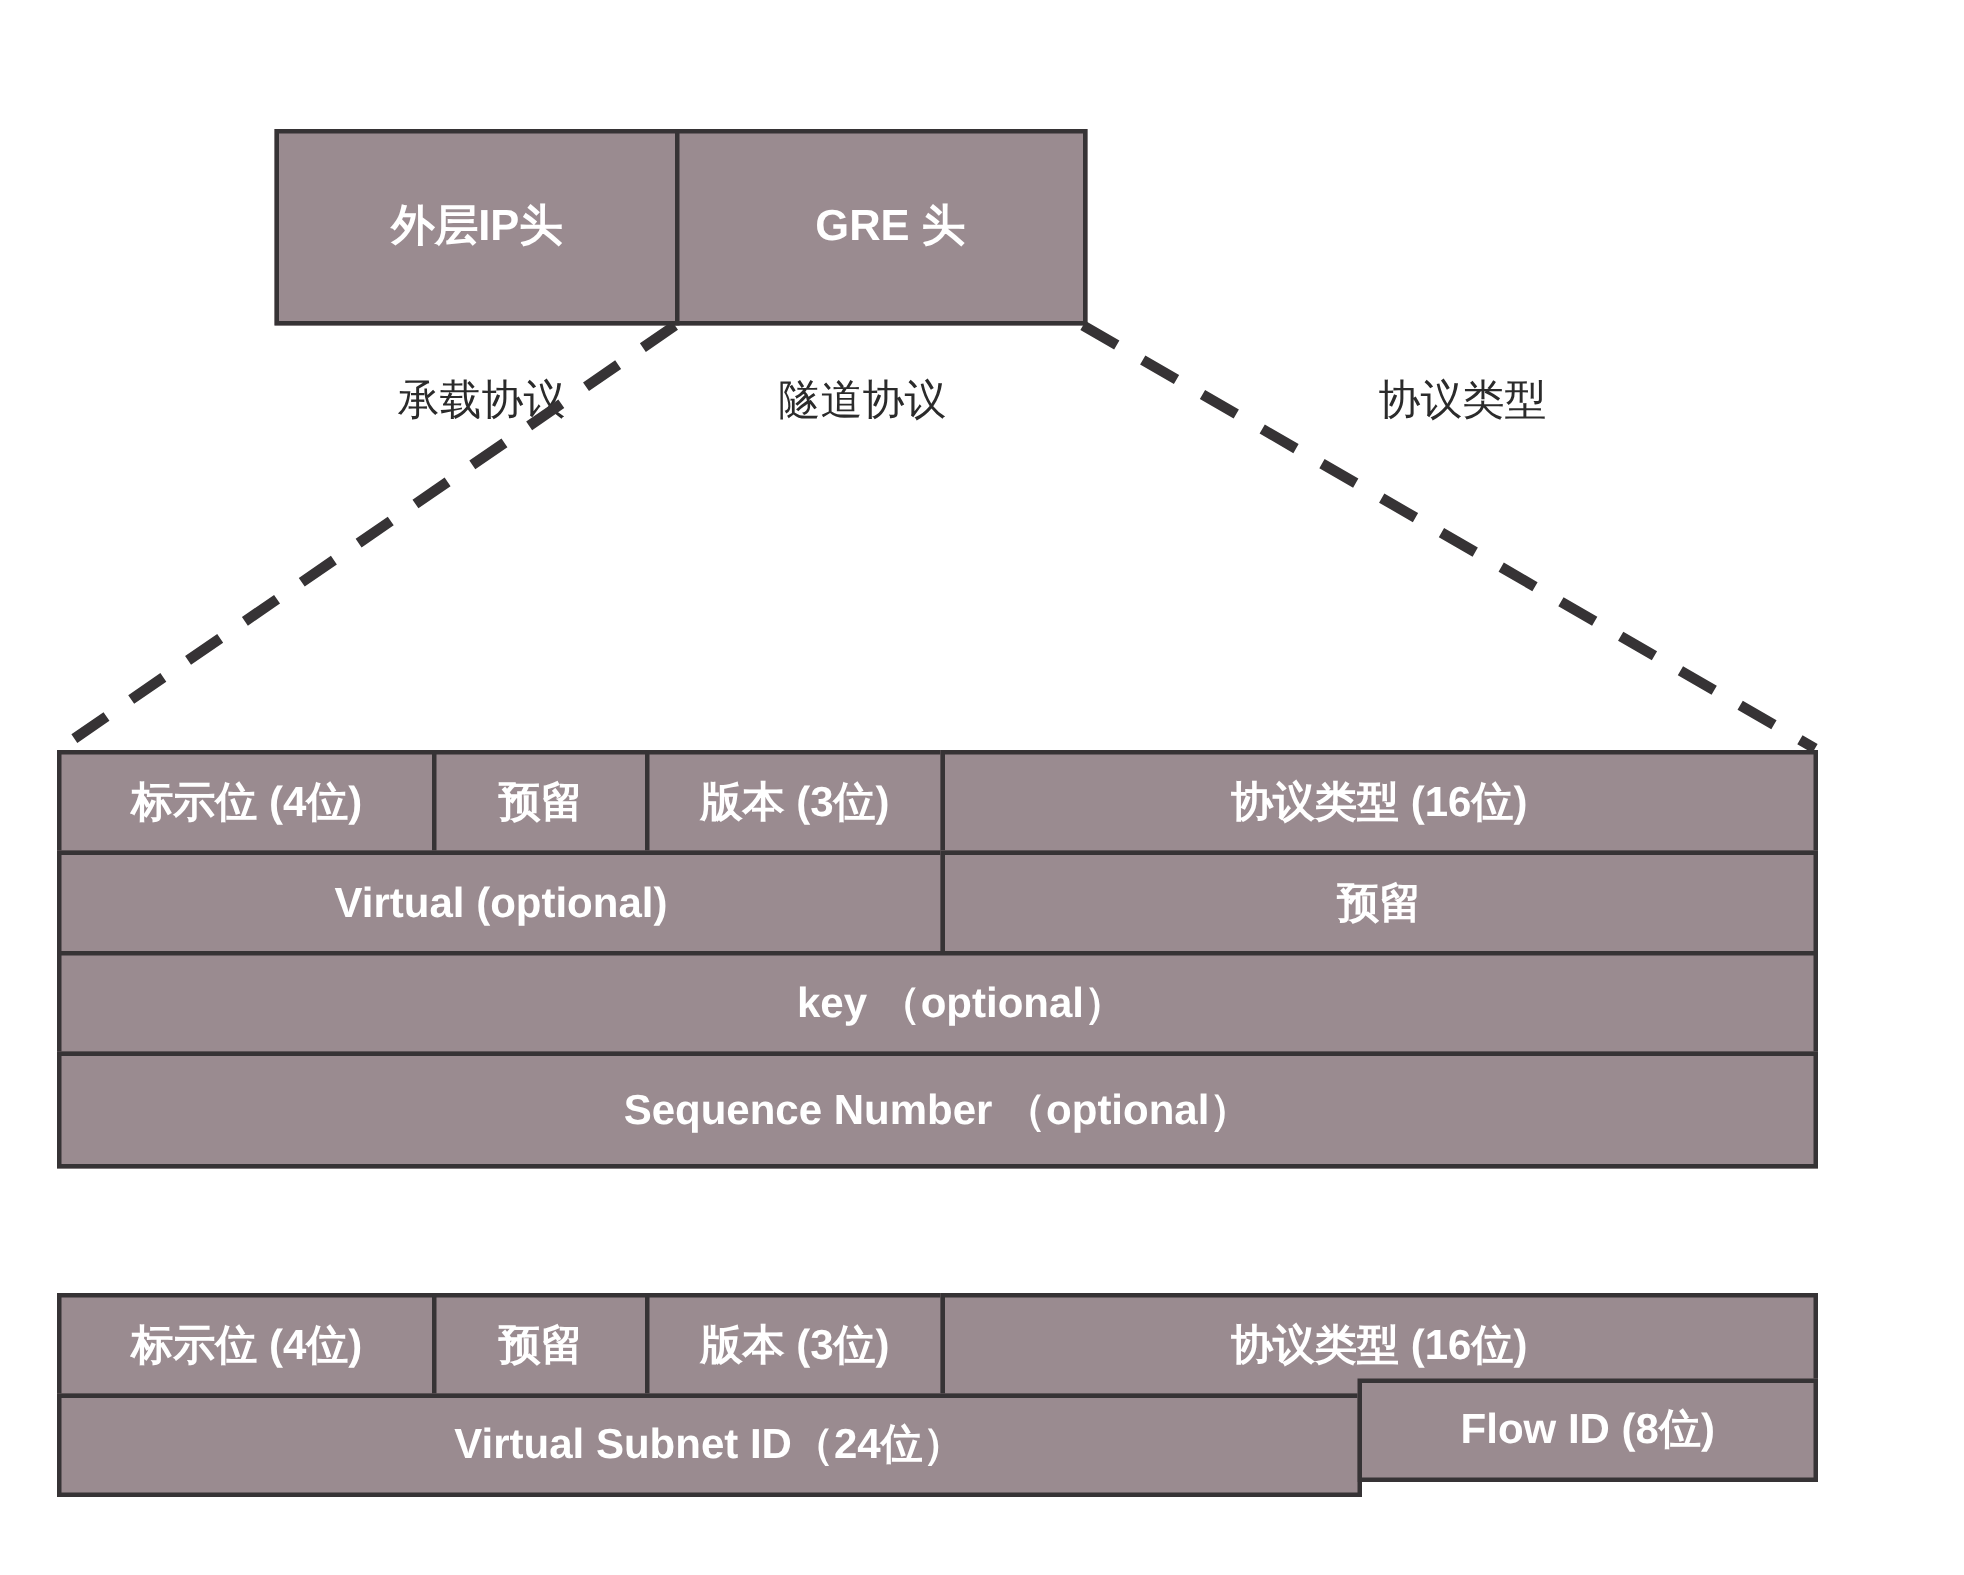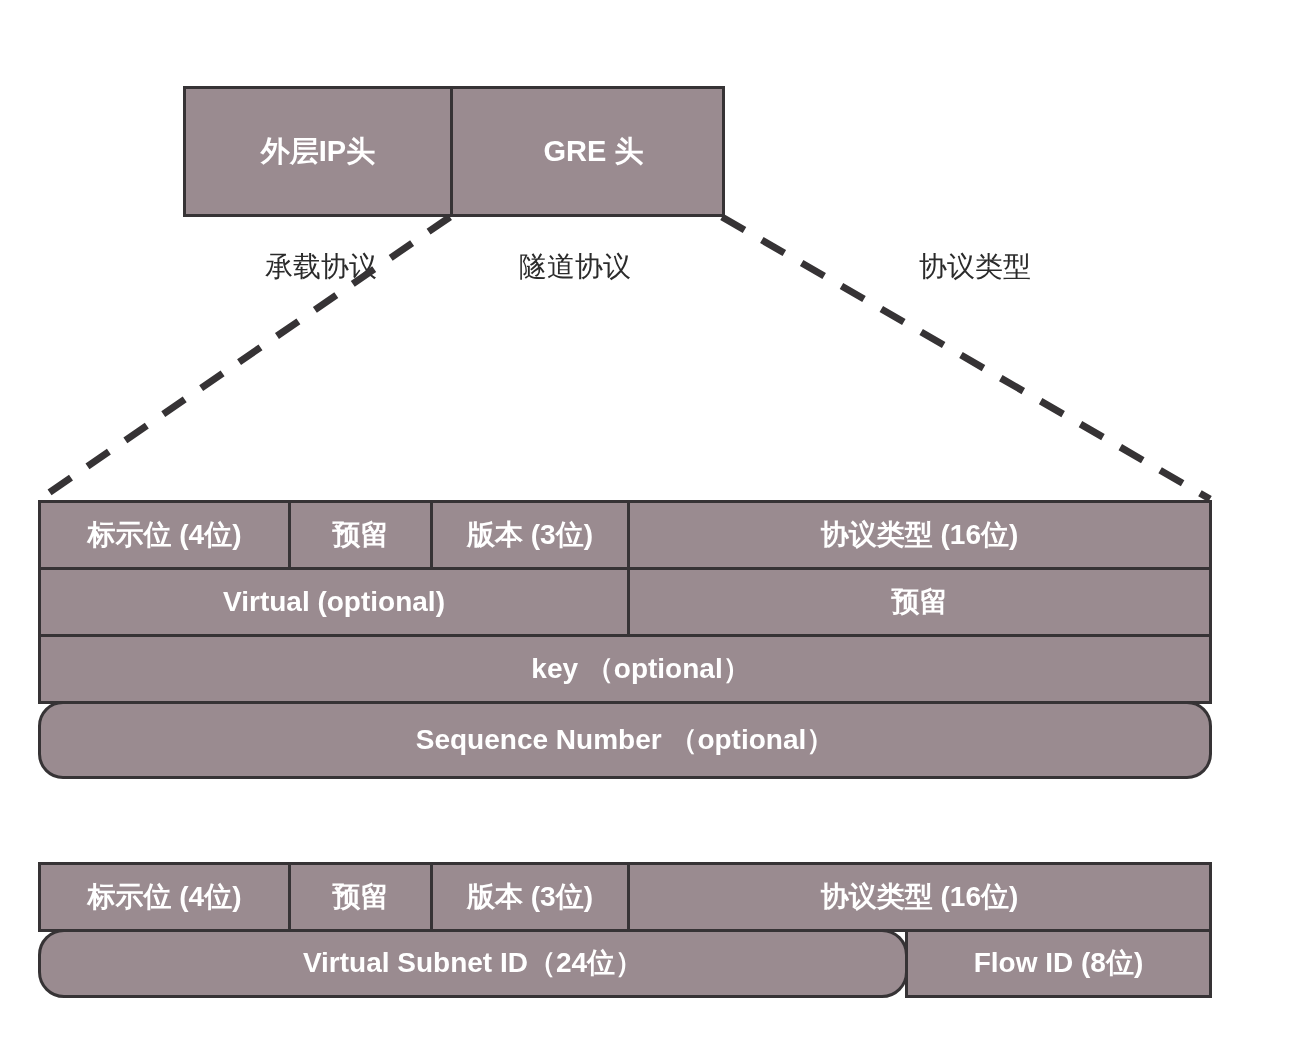--- a/index.html
+++ b/index.html
@@ -74,37 +74,37 @@
     height: 279px;
   }
   #gre-table .cell { font-size: 28px; font-weight: 700; }
   .g-flags    { left: 0px;   top: 0px;   width: 253px; height: 70px; }
   .g-resv1    { left: 250px; top: 0px;   width: 145px; height: 70px; }
   .g-version  { left: 392px; top: 0px;   width: 200px; height: 70px; }
   .g-prototype{ left: 589px; top: 0px;   width: 585px; height: 70px; }
   .g-checksum { left: 0px;   top: 67px;  width: 592px; height: 70px; }
   .g-resv2    { left: 589px; top: 67px;  width: 585px; height: 70px; }
   .g-key      { left: 0px;   top: 134px; width: 1174px; height: 70px; padding-left: 32px; }
-  .g-seq      { left: 0px;   top: 201px; width: 1174px; height: 78px; border-radius: 25px; }
+  .g-seq      { left: 0px;   top: 201px; width: 1174px; height: 78px; }
 
   
   #nvgre-table {
     position: absolute;
     left: 38px;
     top: 862px;
     width: 1174px;
     height: 136px;
   }
   #nvgre-table .cell { font-size: 28px; font-weight: 700; }
   .n-flags     { left: 0px;   top: 0px;  width: 253px; height: 70px; }
   .n-resv      { left: 250px; top: 0px;  width: 145px; height: 70px; }
   .n-version   { left: 392px; top: 0px;  width: 200px; height: 70px; }
   .n-prototype { left: 589px; top: 0px;  width: 585px; height: 70px; }
-  .n-vsid      { left: 0px;   top: 67px; width: 870px; height: 69px; border-radius: 26px; }
-  .n-flowid    { left: 867px; top: 67px; width: 307px; height: 69px; }
+  .n-vsid      { left: 0px;   top: 67px; width: 870px; height: 69px; }
+  .n-flowid    { left: 867px; top: 57px; width: 307px; height: 69px; }
 </style>
 </head>
 <body>
 
 <div id="top-bar">
   <div class="cell tb-outer">外层IP头</div>
   <div class="cell tb-gre">GRE 头</div>
 </div>
 
 <div class="caption" id="cap-bearer">承载协议</div>

